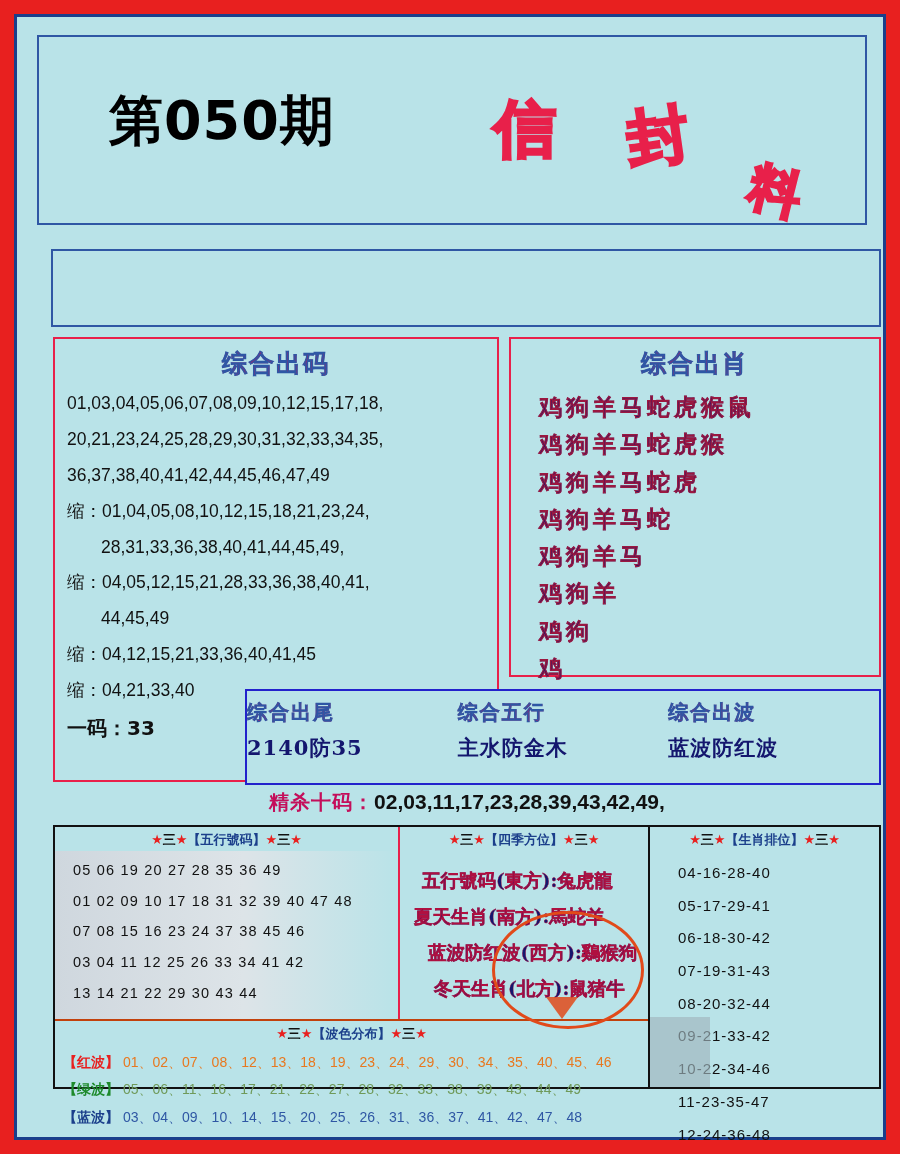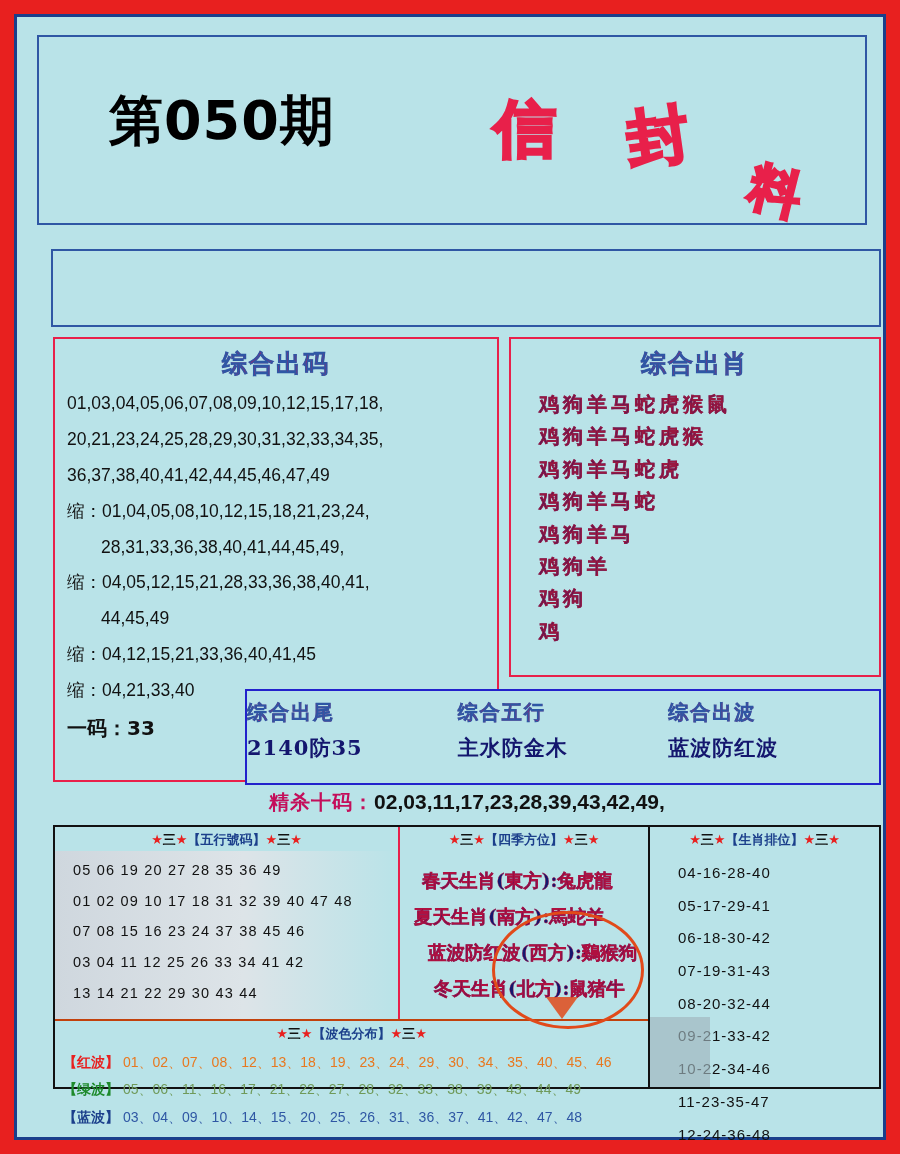--- a/index.html
+++ b/index.html
@@ -90,21 +90,21 @@
   .box-zodiac {
     position: absolute; left: 492px; top: 320px;
     width: 372px; height: 340px;
     background: #b9e3e8;
     border: 2px solid #e8204a;
   }
   .z-lines {
     padding: 4px 0 0 28px;
     font-family: "DejaVu Serif", serif;
     font-weight: bold;
-    font-size: 20px;
+    font-size: 23px;
     color: #14166e;
     line-height: 1.62;
     letter-spacing: 4px;
     -webkit-text-stroke: 0.4px #9b1840;
   }
 
   
   .box-triple {
     position: absolute; left: 228px; top: 672px;
     width: 636px; height: 96px;
@@ -349,21 +349,21 @@
             <div>07 08 15 16 23 24 37 38 45 46</div>
             <div>03 04 11 12 25 26 33 34 41 42</div>
             <div>13 14 21 22 29 30 43 44</div>
           </div>
         </div>
         <div class="tl-right">
           <div class="starhead">
             <span>★</span><span class="bk">三</span><span>★</span><span class="br">【四季方位】</span><span>★</span><span class="bk">三</span><span>★</span>
           </div>
           <div class="season">
-            <div class="line l1">春天生肖(東方):兔虎龍</div>
+            <div class="line l1">五行號码(東方):兔虎龍</div>
             <div class="line l2">夏天生肖(南方):馬蛇羊</div>
             <div class="line l3">蓝波防红波(西方):鷄猴狗</div>
             <div class="line l4">冬天生肖(北方):鼠猪牛</div>
             <div class="ring"></div>
             <div class="arrow"></div>
           </div>
         </div>
       </div>
 
       <div class="wave-sec">

